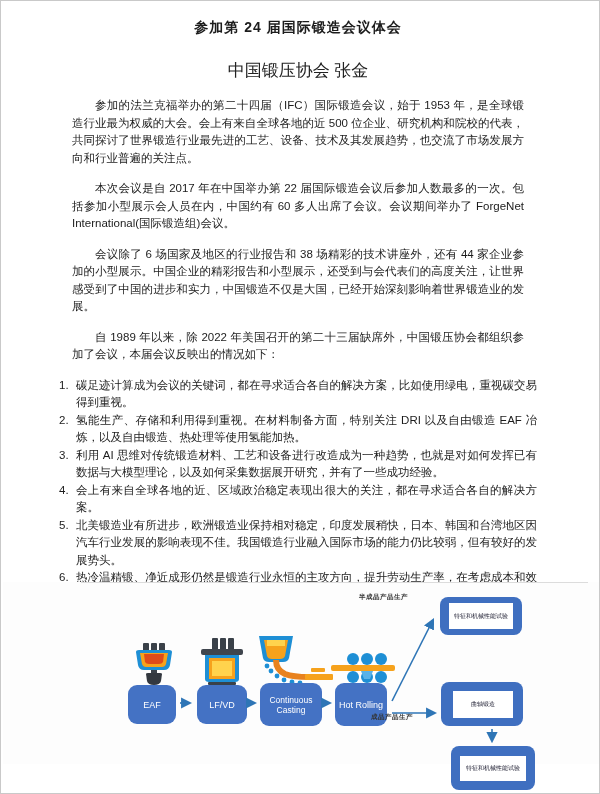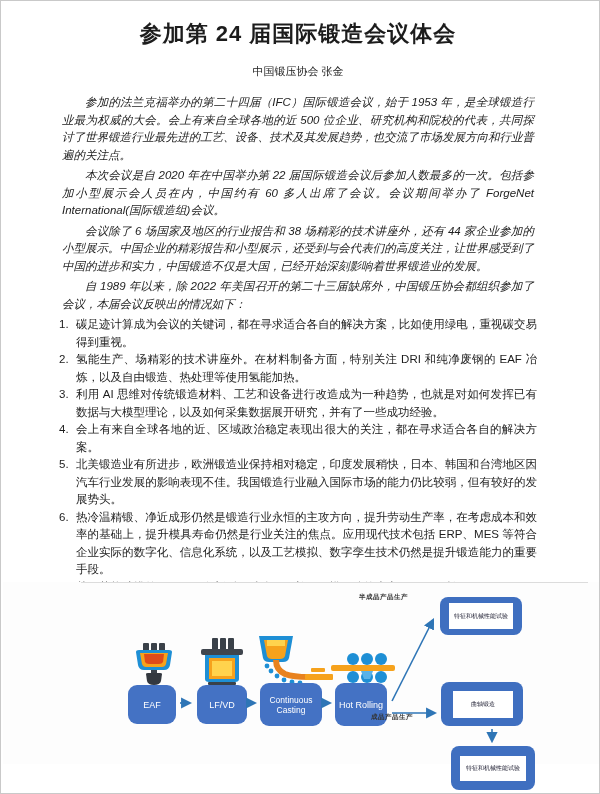--- a/index.html
+++ b/index.html
@@ -9,39 +9,39 @@
     border:1px solid #c9c9c9;
     box-sizing:border-box;
     font-family:"Liberation Sans", sans-serif;
     color:#1c1c1c;
     position:relative;
     overflow:hidden;
   }
   .doc{padding:14px 62px 0 58px;}
   .title{
     text-align:center;
-    font-size:22px;
+    font-size:14px;
     font-weight:600;
     letter-spacing:1px;
     margin:4px 0 0 0;
   }
   .subtitle{
     text-align:center;
-    font-size:11px;
-    margin-top:15px;
+    font-size:17px;
+    margin-top:22px;
     color:#222;
   }
   .bodytext{
     margin-top:15px;
     font-size:11.5px;
     line-height:17.5px;
     text-align:justify;
     text-align-last:left;
   }
-  .bodytext p{margin:3px;text-indent:2em;font-style:italic;}
+  .bodytext p{margin:13px;text-indent:2em;}
   ol.points{margin:0;padding:0;list-style:none;}
   ol.points li{display:flex;}
   ol.points .num{flex:0 0 17px;}
   ol.points .txt{flex:1;text-align:justify;text-align-last:left;}
 
   
   .figure{
     position:absolute;left:2px;top:581px;width:600px;height:182px;
     background:#fdfdfd;
   }
@@ -80,32 +80,32 @@
 </style>
 </head>
 <body>
 
 <div class="doc">
   <h1 class="title">参加第 24 届国际锻造会议体会</h1>
   <div class="subtitle">中国锻压协会 张金</div>
 
   <div class="bodytext">
     <p>参加的法兰克福举办的第二十四届（IFC）国际锻造会议，始于 1953 年，是全球锻造行业最为权威的大会。会上有来自全球各地的近 500 位企业、研究机构和院校的代表，共同探讨了世界锻造行业最先进的工艺、设备、技术及其发展趋势，也交流了市场发展方向和行业普遍的关注点。</p>
-    <p>本次会议是自 2020 年在中国举办第 22 届国际锻造会议后参加人数最多的一次。包括参加小型展示会人员在内，中国约有 60 多人出席了会议。会议期间举办了 ForgeNet International(国际锻造组)会议。</p>
+    <p>本次会议是自 2017 年在中国举办第 22 届国际锻造会议后参加人数最多的一次。包括参加小型展示会人员在内，中国约有 60 多人出席了会议。会议期间举办了 ForgeNet International(国际锻造组)会议。</p>
     <p>会议除了 6 场国家及地区的行业报告和 38 场精彩的技术讲座外，还有 44 家企业参加的小型展示。中国企业的精彩报告和小型展示，还受到与会代表们的高度关注，让世界感受到了中国的进步和实力，中国锻造不仅是大国，已经开始深刻影响着世界锻造业的发展。</p>
     <p>自 1989 年以来，除 2022 年美国召开的第二十三届缺席外，中国锻压协会都组织参加了会议，本届会议反映出的情况如下：</p>
 
     <ol class="points">
       <li>
           <span class="num">1.</span>
           <span class="txt">碳足迹计算成为会议的关键词，都在寻求适合各自的解决方案，比如使用绿电，重视碳交易得到重视。</span>
         </li>
       <li>
           <span class="num">2.</span>
-          <span class="txt">氢能生产、场精彩的技术讲座外。在材料制备方面，特别关注 DRI 和纯净废钢的 EAF 冶炼，以及自由锻造、热处理等使用氢能加热。</span>
+          <span class="txt">氢能生产、存储和利用得到重视。在材料制备方面，特别关注 DRI 以及自由锻造 EAF 冶炼，以及自由锻造、热处理等使用氢能加热。</span>
         </li>
       <li>
           <span class="num">3.</span>
           <span class="txt">利用 AI 思维对传统锻造材料、工艺和设备进行改造成为一种趋势，也就是对如何发挥已有数据与大模型理论，以及如何采集数据展开研究，并有了一些成功经验。</span>
         </li>
       <li>
           <span class="num">4.</span>
           <span class="txt">会上有来自全球各地的近、区域政治稳定表现出很大的关注，都在寻求适合各自的解决方案。</span>
         </li>
       <li>

